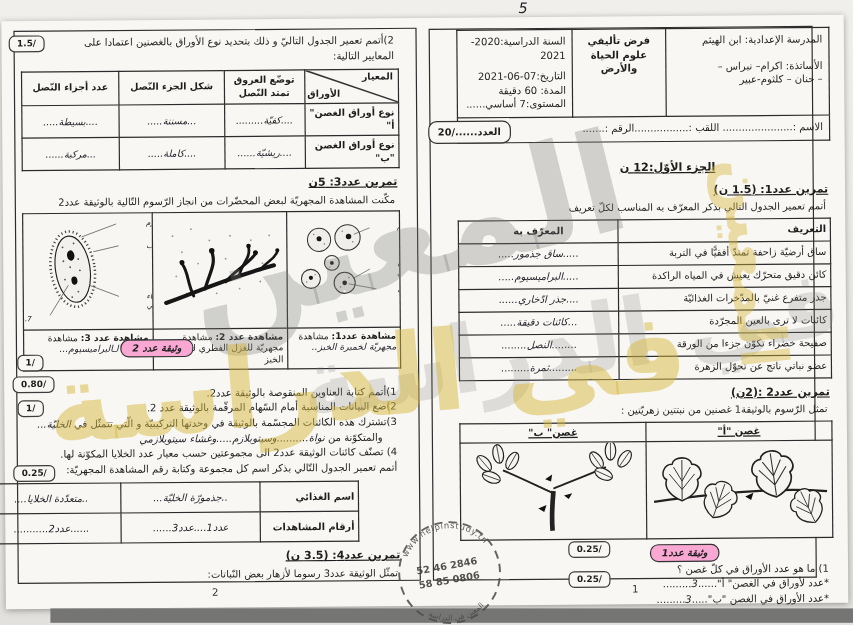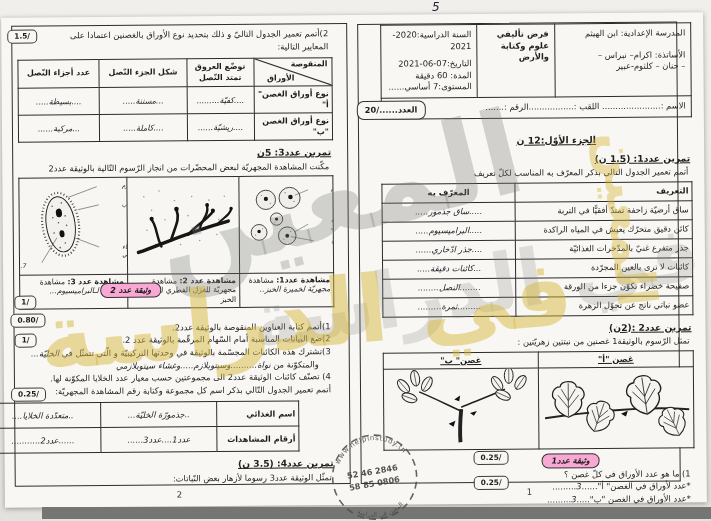--- a/index.html
+++ b/index.html
@@ -19,21 +19,21 @@
   .b{font-weight:700}
   .u{text-decoration:underline}
   .c{text-align:center}
   .hw{font-style:italic;font-weight:500;color:#24242c;letter-spacing:.2px}
   .gap6{height:6px}.gap10{height:10px}
   table.t{border-collapse:collapse;width:100%}
   table.t td{border:1px solid #2c2c2c;font-size:8.3px;padding:2px 3px;vertical-align:middle}
   .hdr{border-collapse:collapse;width:100%}
   .hdr td{border:1px solid #2c2c2c;padding:4px 5px;vertical-align:top;font-size:8.4px}
   .hdr-school{width:44%}
-  .hdr-exam{width:25%;font-size:8.8px}
+  .hdr-exam{width:25%;text-align:center;font-size:8.8px}
   .hdr-meta{width:31%}
   .hdr-name td{padding:4px 5px}
   .grade-badge{position:absolute;left:4px;top:86px;border:1.4px solid #333;border-radius:7px;padding:3px 7px;font-weight:700;font-size:8.2px;background:#f8f7f3;z-index:2}
   .part-title{display:inline-block;margin:16px 96px 0 0;font-size:9.4px;font-weight:700;text-decoration:underline}
   .ex-title{margin:6px 2px 0 0;font-size:9.2px;font-weight:700;text-decoration:underline}
   .instr{margin:2px 4px 0 0;font-size:8.3px}
   .def-table{margin-top:3px}
   .def-table td{height:19px}
   .def-col{width:57%;text-align:right}
   .fig2{margin-top:3px}
@@ -52,21 +52,21 @@
   .sb-q3{left:9px;top:316px}
   .sb-q4{left:5px;top:370px}
   .pagenum{position:absolute;bottom:5px;left:0;width:100%;text-align:center;font-size:8.5px;color:#333}
   .crit{margin-top:5px}
   .crit .hcell{font-size:7.9px;font-weight:700;text-align:center}
   .crit .rowlab{font-size:8px;font-weight:700;height:20px}
   .crit .hw{font-size:8px;text-align:center}
   .corner{position:relative;width:25%;height:28px;padding:0 !important}
   .corner .diag{position:absolute;inset:0;width:100%;height:100%}
   .ctop{position:absolute;top:1px;right:4px;font-size:7.8px;font-weight:700}
-  .cbot{position:absolute;bottom:1px;left:13px;font-size:7.8px;font-weight:700}
+  .cbot{position:absolute;bottom:1px;left:2px;font-size:7.8px;font-weight:700}
   .fig3{margin-top:3px}
   .fig3 .draw{height:92px;padding:0 !important;background:#f7f6f2}
   .fig3 .cap{height:34px;font-size:7.6px;line-height:1.25;text-align:right;vertical-align:top}
   .doc2{position:absolute;left:95px;top:266px}
   .grp{margin:5px 36px 0 0;width:258px}
   .grp td{height:25px}
   .grp .lab{font-weight:700;font-size:8.1px;width:82px}
   .grp .hw{text-align:center}
   .qblock{margin-top:14px}
   .svghw{font-size:6.2px;font-style:italic;fill:#22222a;font-family:"DejaVu Sans",sans-serif}
@@ -93,21 +93,21 @@
           <tbody>
             <tr>
               <td class="hdr-school">
                 <div>المدرسة الإعدادية: ابن الهيثم</div>
                 <div class="gap10"></div>
                 <div>الأساتذة:  اكرام– نبراس –</div>
                 <div>– حنان – كلثوم-عبير</div>
               </td>
               <td class="hdr-exam">
                 <div class="b">فرض تأليفي</div>
-                <div class="b">علوم وكتابة والأرض</div>
+                <div class="b">علوم الحياة والأرض</div>
               </td>
               <td class="hdr-meta">
                 <div>السنة الدراسية:2020-2021</div>
                 <div class="gap6"></div>
                 <div>التاريخ:07-06-2021</div>
                 <div>المدة: 60 دقيقة</div>
                 <div>المستوى:7 أساسي......</div>
               </td>
             </tr>
             <tr class="hdr-name">
@@ -232,21 +232,21 @@
         <div class="qline">2)أتمم تعمير الجدول التاليّ و ذلك بتحديد نوع الأوراق بالغصنين اعتمادا على</div>
         <div class="qline">المعايير التالية:</div>
 
         <table class="t crit">
           <tbody>
             <tr>
               <td class="corner">
                 <svg class="diag" preserveAspectRatio="none" viewBox="0 0 10 10">
                     <line x1="0" y1="0" x2="10" y2="10" stroke="#333" stroke-width="0.35"></line>
                   </svg>
-                <span class="ctop">المنقوصة</span>
+                <span class="ctop">المعيار</span>
                 <span class="cbot">الأوراق</span>
               </td>
               <td class="hcell">
                 <div>توضّع العروق</div>
                 <div>تمتد النّصل</div>
               </td>
               <td class="hcell">شكل الجزء النّصل</td>
               <td class="hcell">عدد أجزاء النّصل</td>
             </tr>
             <tr>

